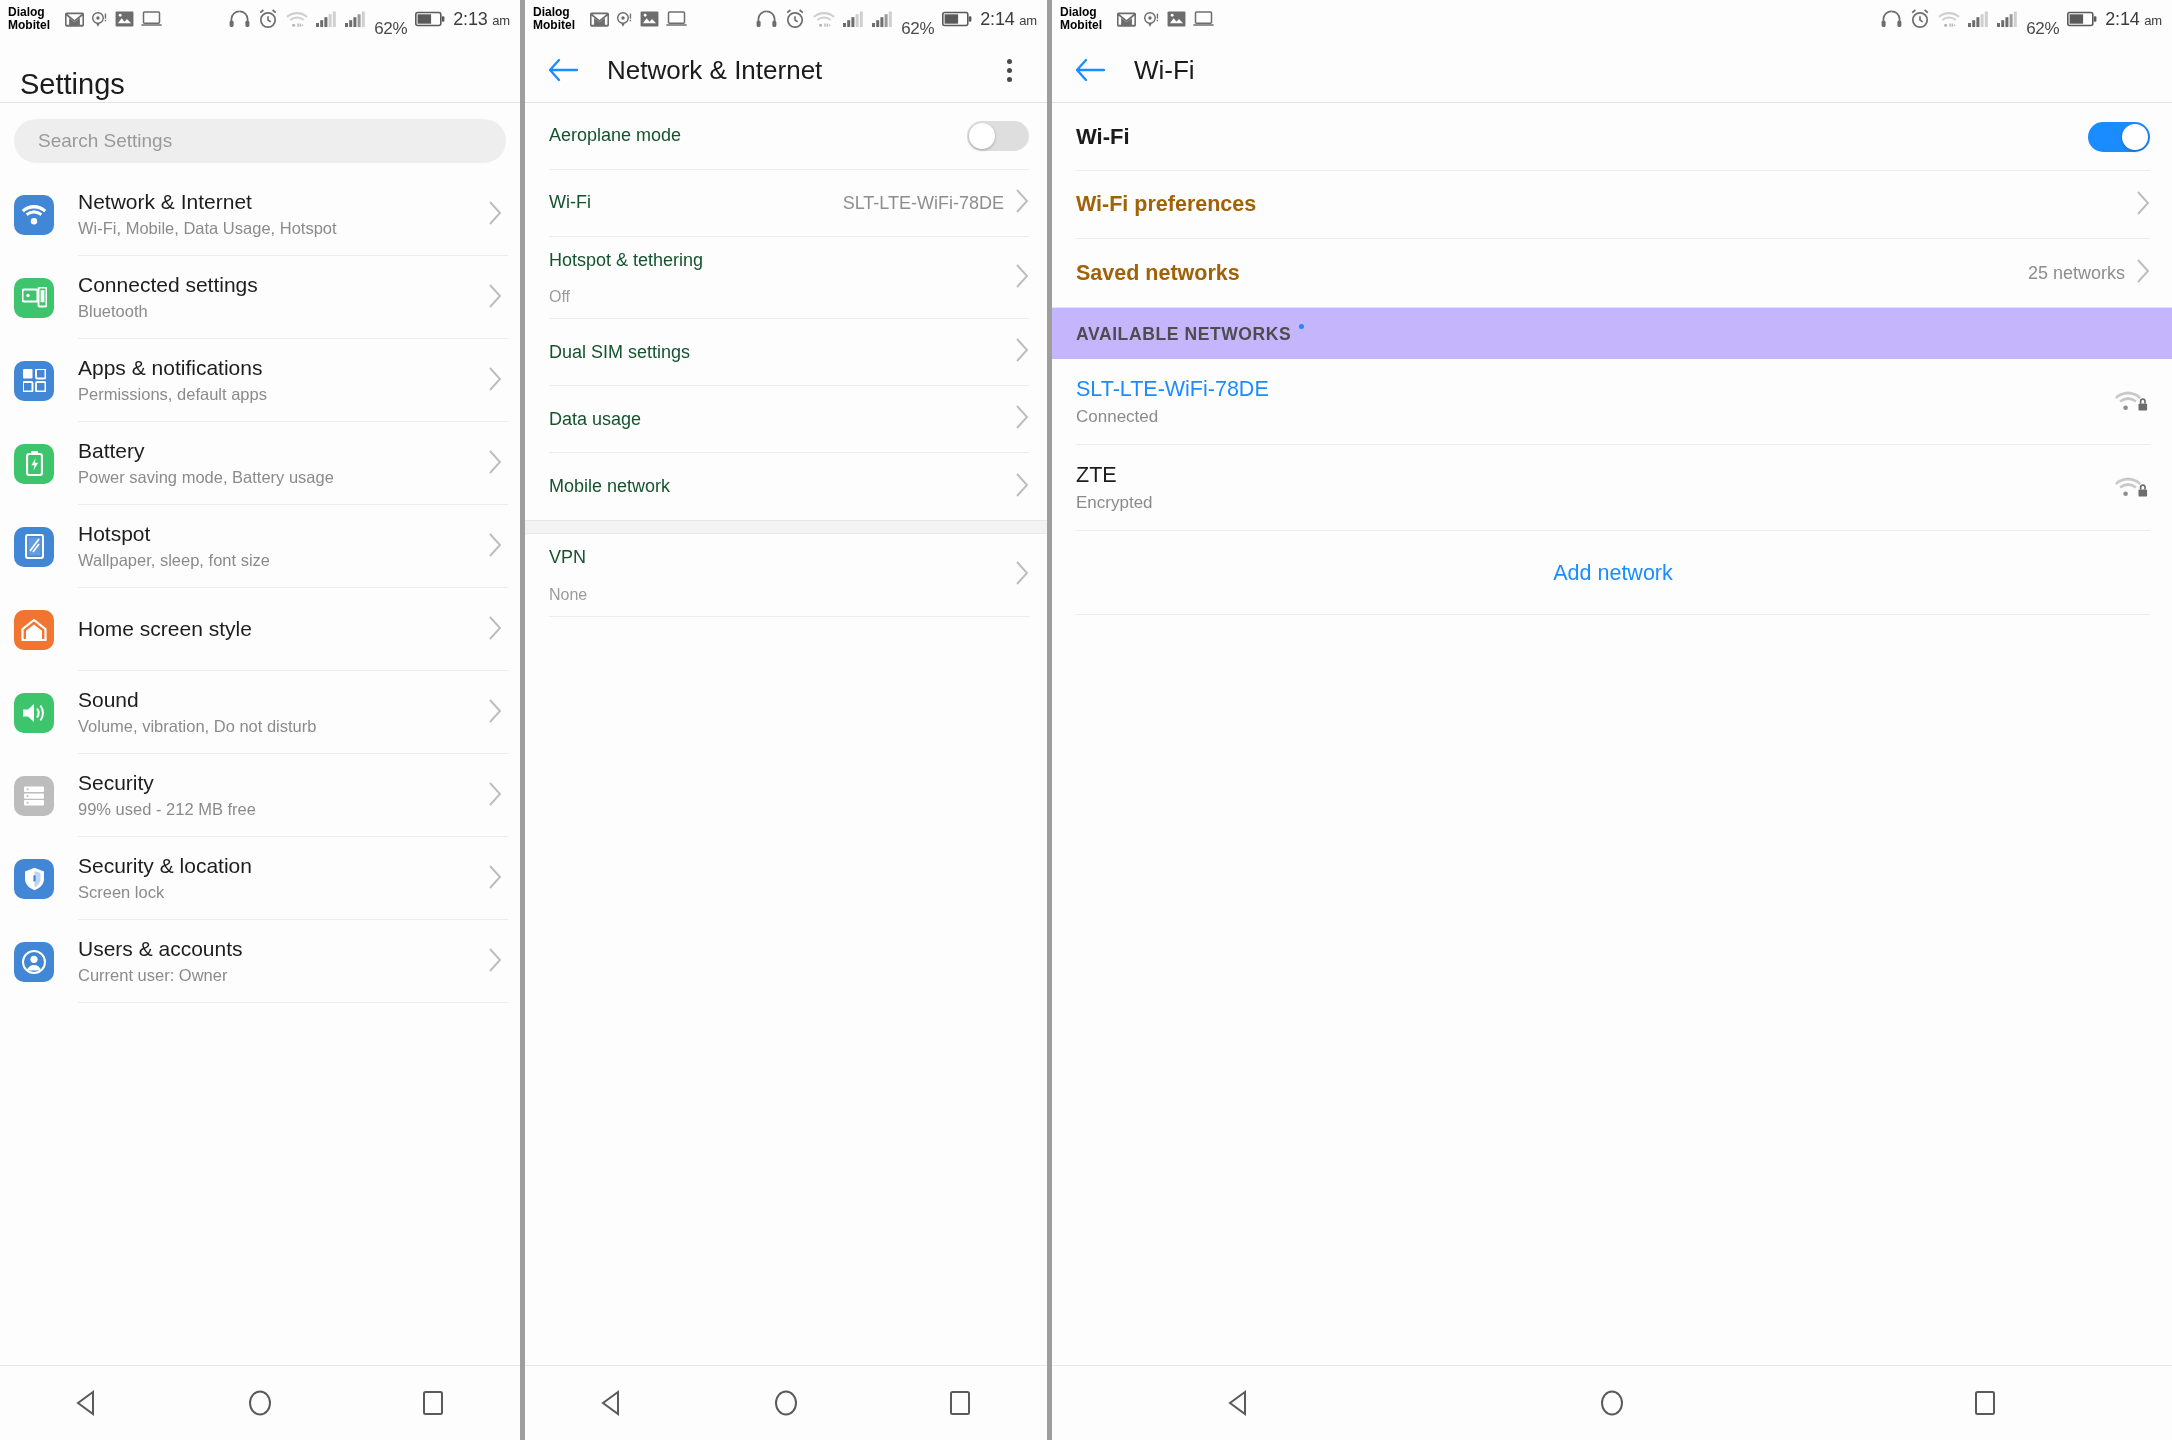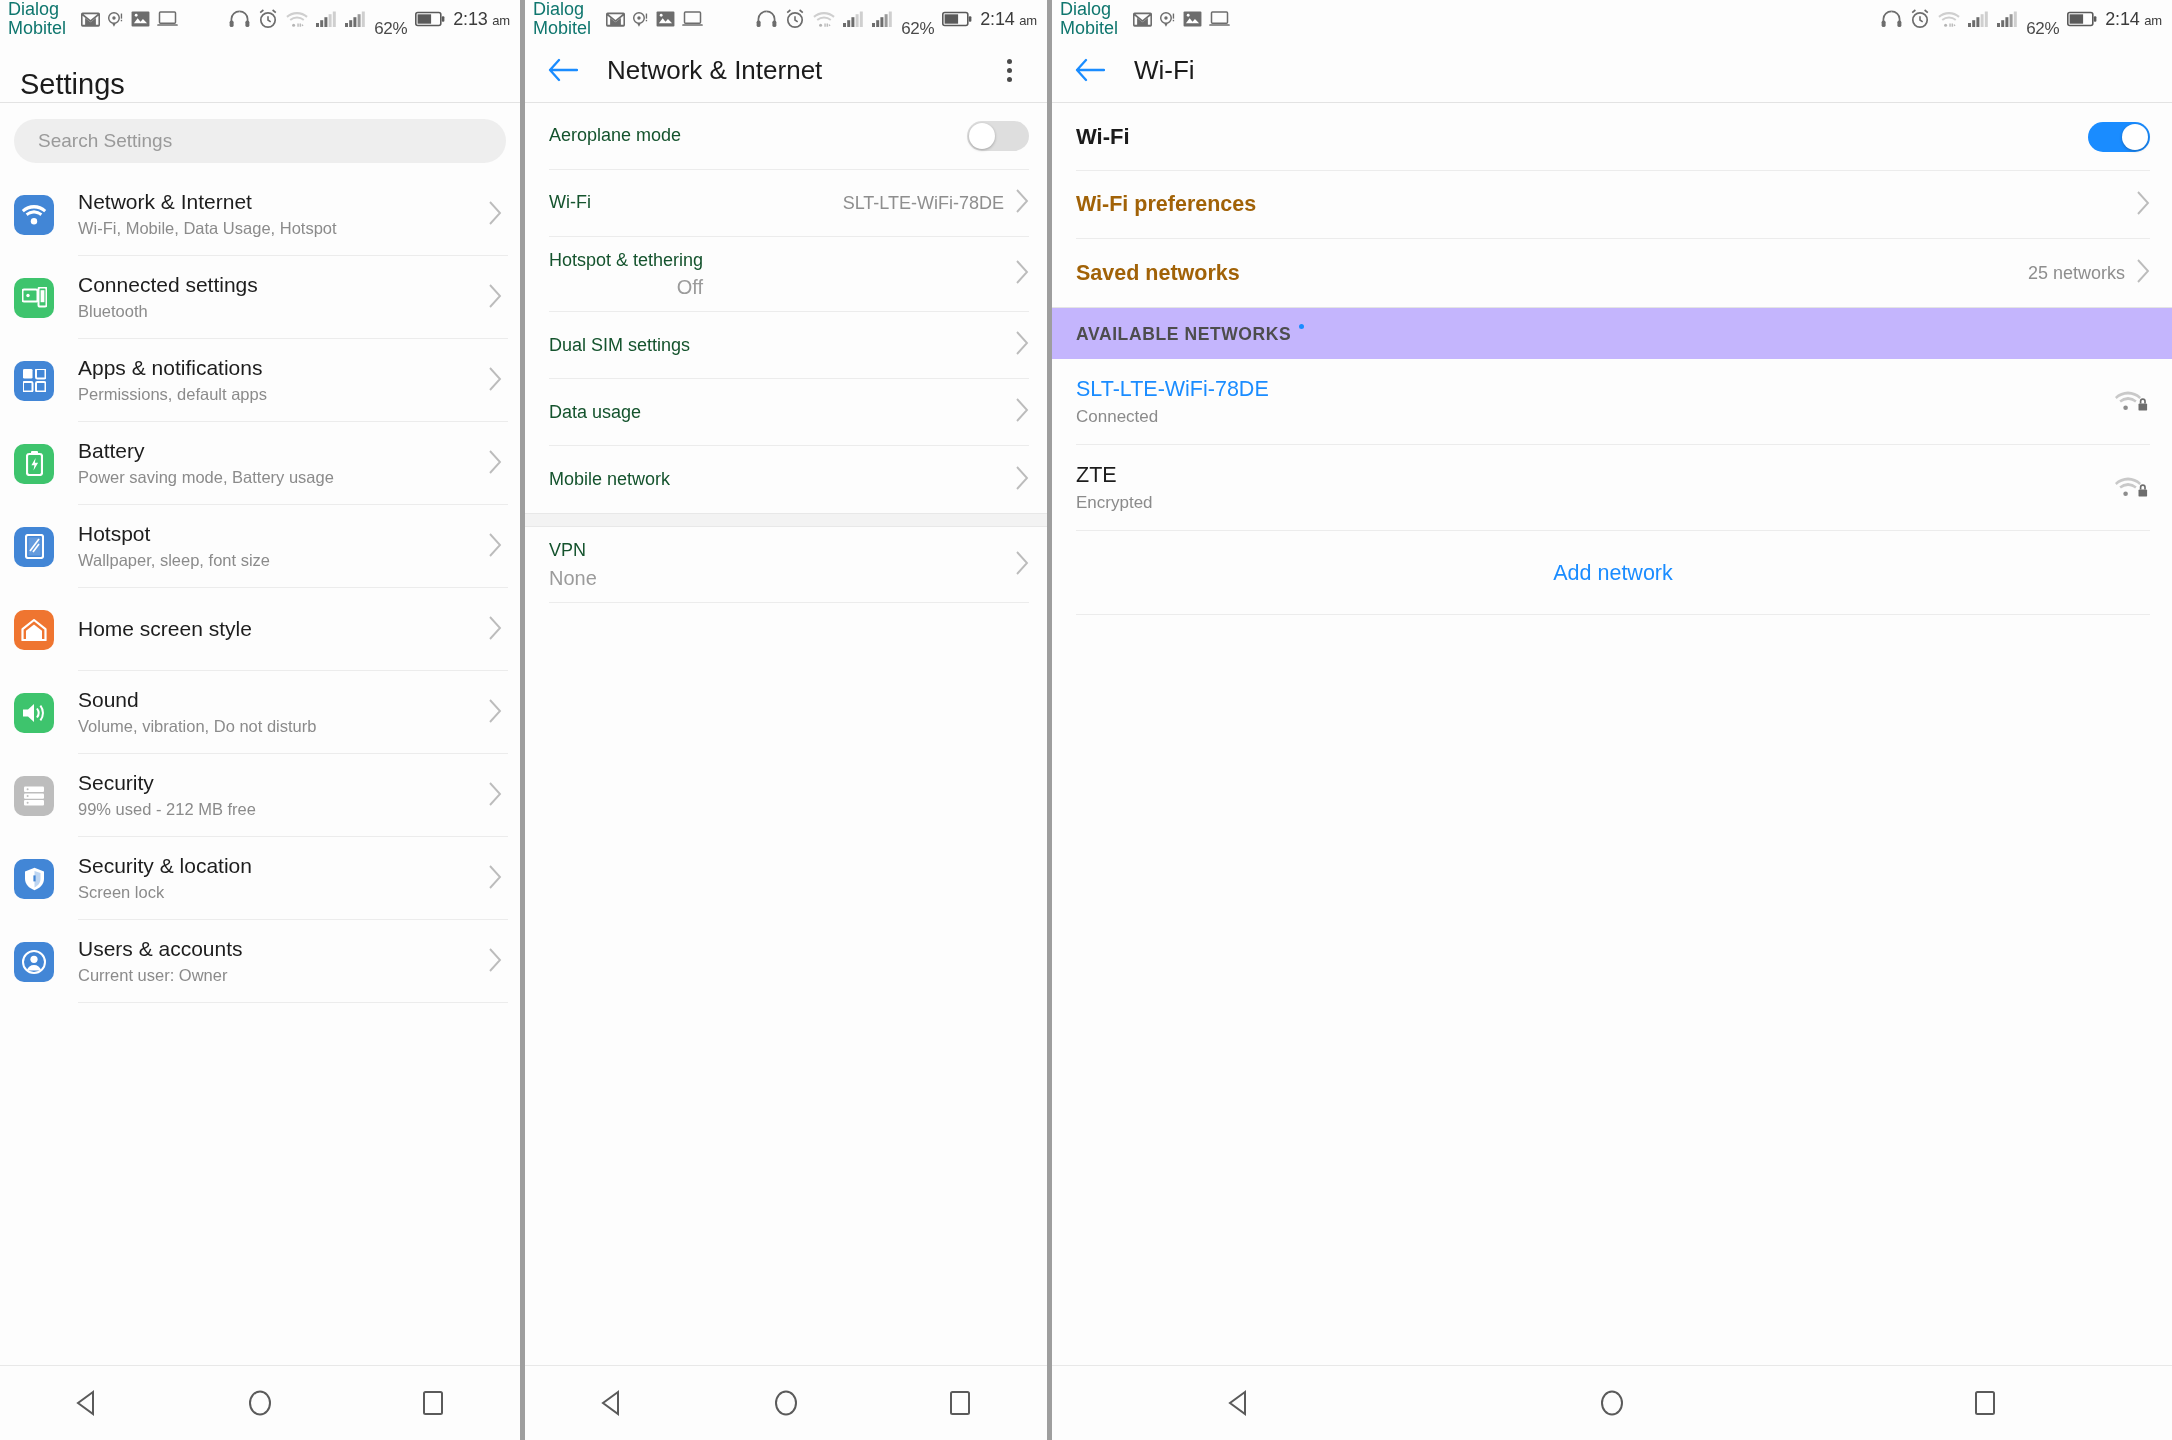--- a/index.html
+++ b/index.html
@@ -32,24 +32,25 @@
     display: flex;
     align-items: center;
     padding: 0 10px 0 8px;
     font-size: 13px;
     color: #6d6d6d;
     flex: 0 0 38px;
     background: #fdfdfd;
   }
   .carrier {
     line-height: 1.05;
-    font-size: 18px;
-    color: #0f766e;
+    font-size: 12px;
+    color: #000000;
     white-space: pre-line;
     margin-right: 8px;
+    font-weight: bold;
   }
   .sb-left, .sb-right { display: flex; align-items: center; }
   .sb-left { gap: 7px; }
   .sb-right { margin-left: auto; gap: 8px; }
   .sb-icon { display: inline-flex; align-items: center; justify-content: center; }
   .battery-pct { font-size: 17px; color: #4a4a4a; letter-spacing: -0.3px; margin-top: 20px; }
   .clock { font-size: 18px; color: #3c3c3c; letter-spacing: -0.2px; }
   .clock .ampm { font-size: 13px; }
 
   
@@ -126,21 +127,21 @@
     min-height: 67px;
     position: relative;
   }
   .net-inner {
     flex: 1; display: flex; align-items: center;
     min-height: 67px; padding: 12px 0;
     border-bottom: 1px solid #ececec;
   }
   .net-col { display: flex; flex-direction: column; justify-content: center; }
   .net-title { font-size: 18px; color: #14532d; line-height: 1.3; }
-  .net-sub { font-size: 20px; color: #9b9b9b; margin-top: 4px; text-align: right; }
+  .net-sub { font-size: 16px; color: #9b9b9b; margin-top: 16px; }
   .net-right { margin-left: auto; display: flex; align-items: center; gap: 12px; }
   .net-value { font-size: 18px; color: #8e8e8e; }
   .section-gap { height: 14px; background: #f3f3f3; border-top: 1px solid #e8e8e8; border-bottom: 1px solid #e8e8e8;}
 
   
   .toggle {
     width: 62px; height: 30px;
     border-radius: 16px;
     position: relative;
     flex: 0 0 62px;

